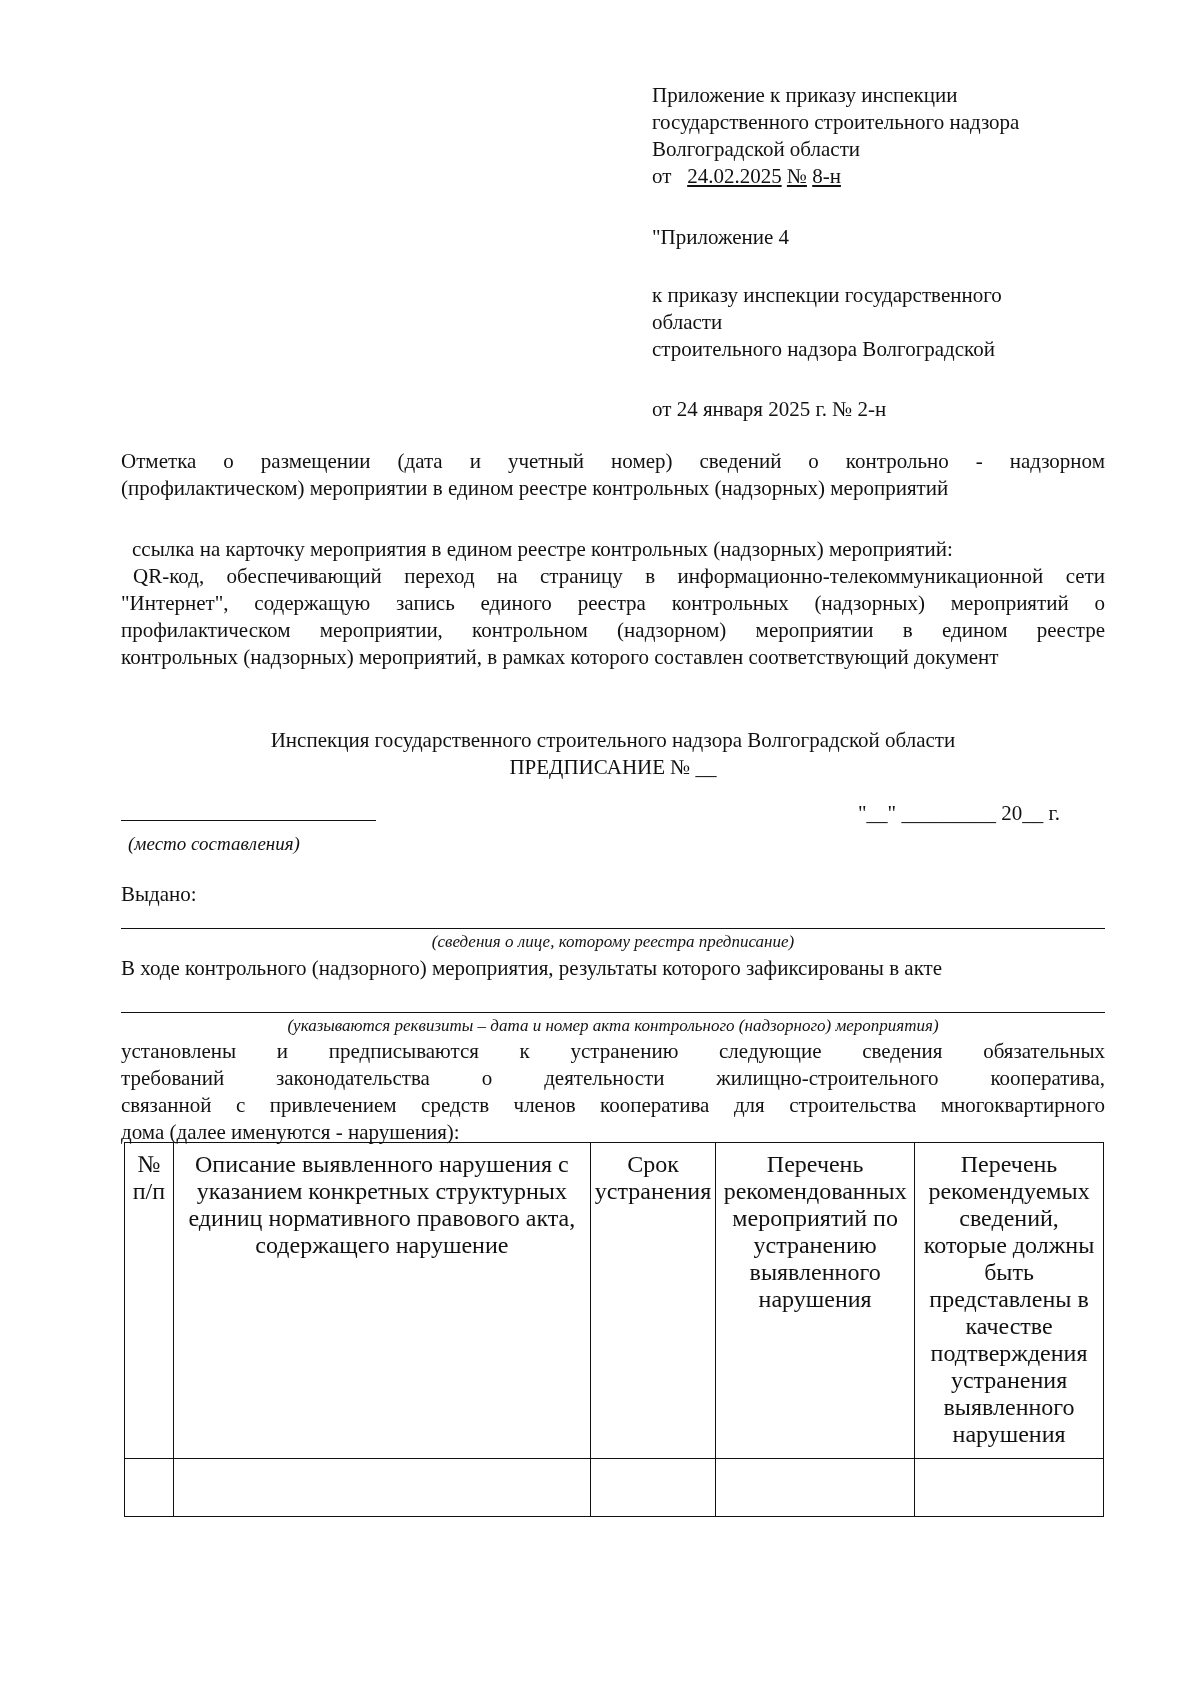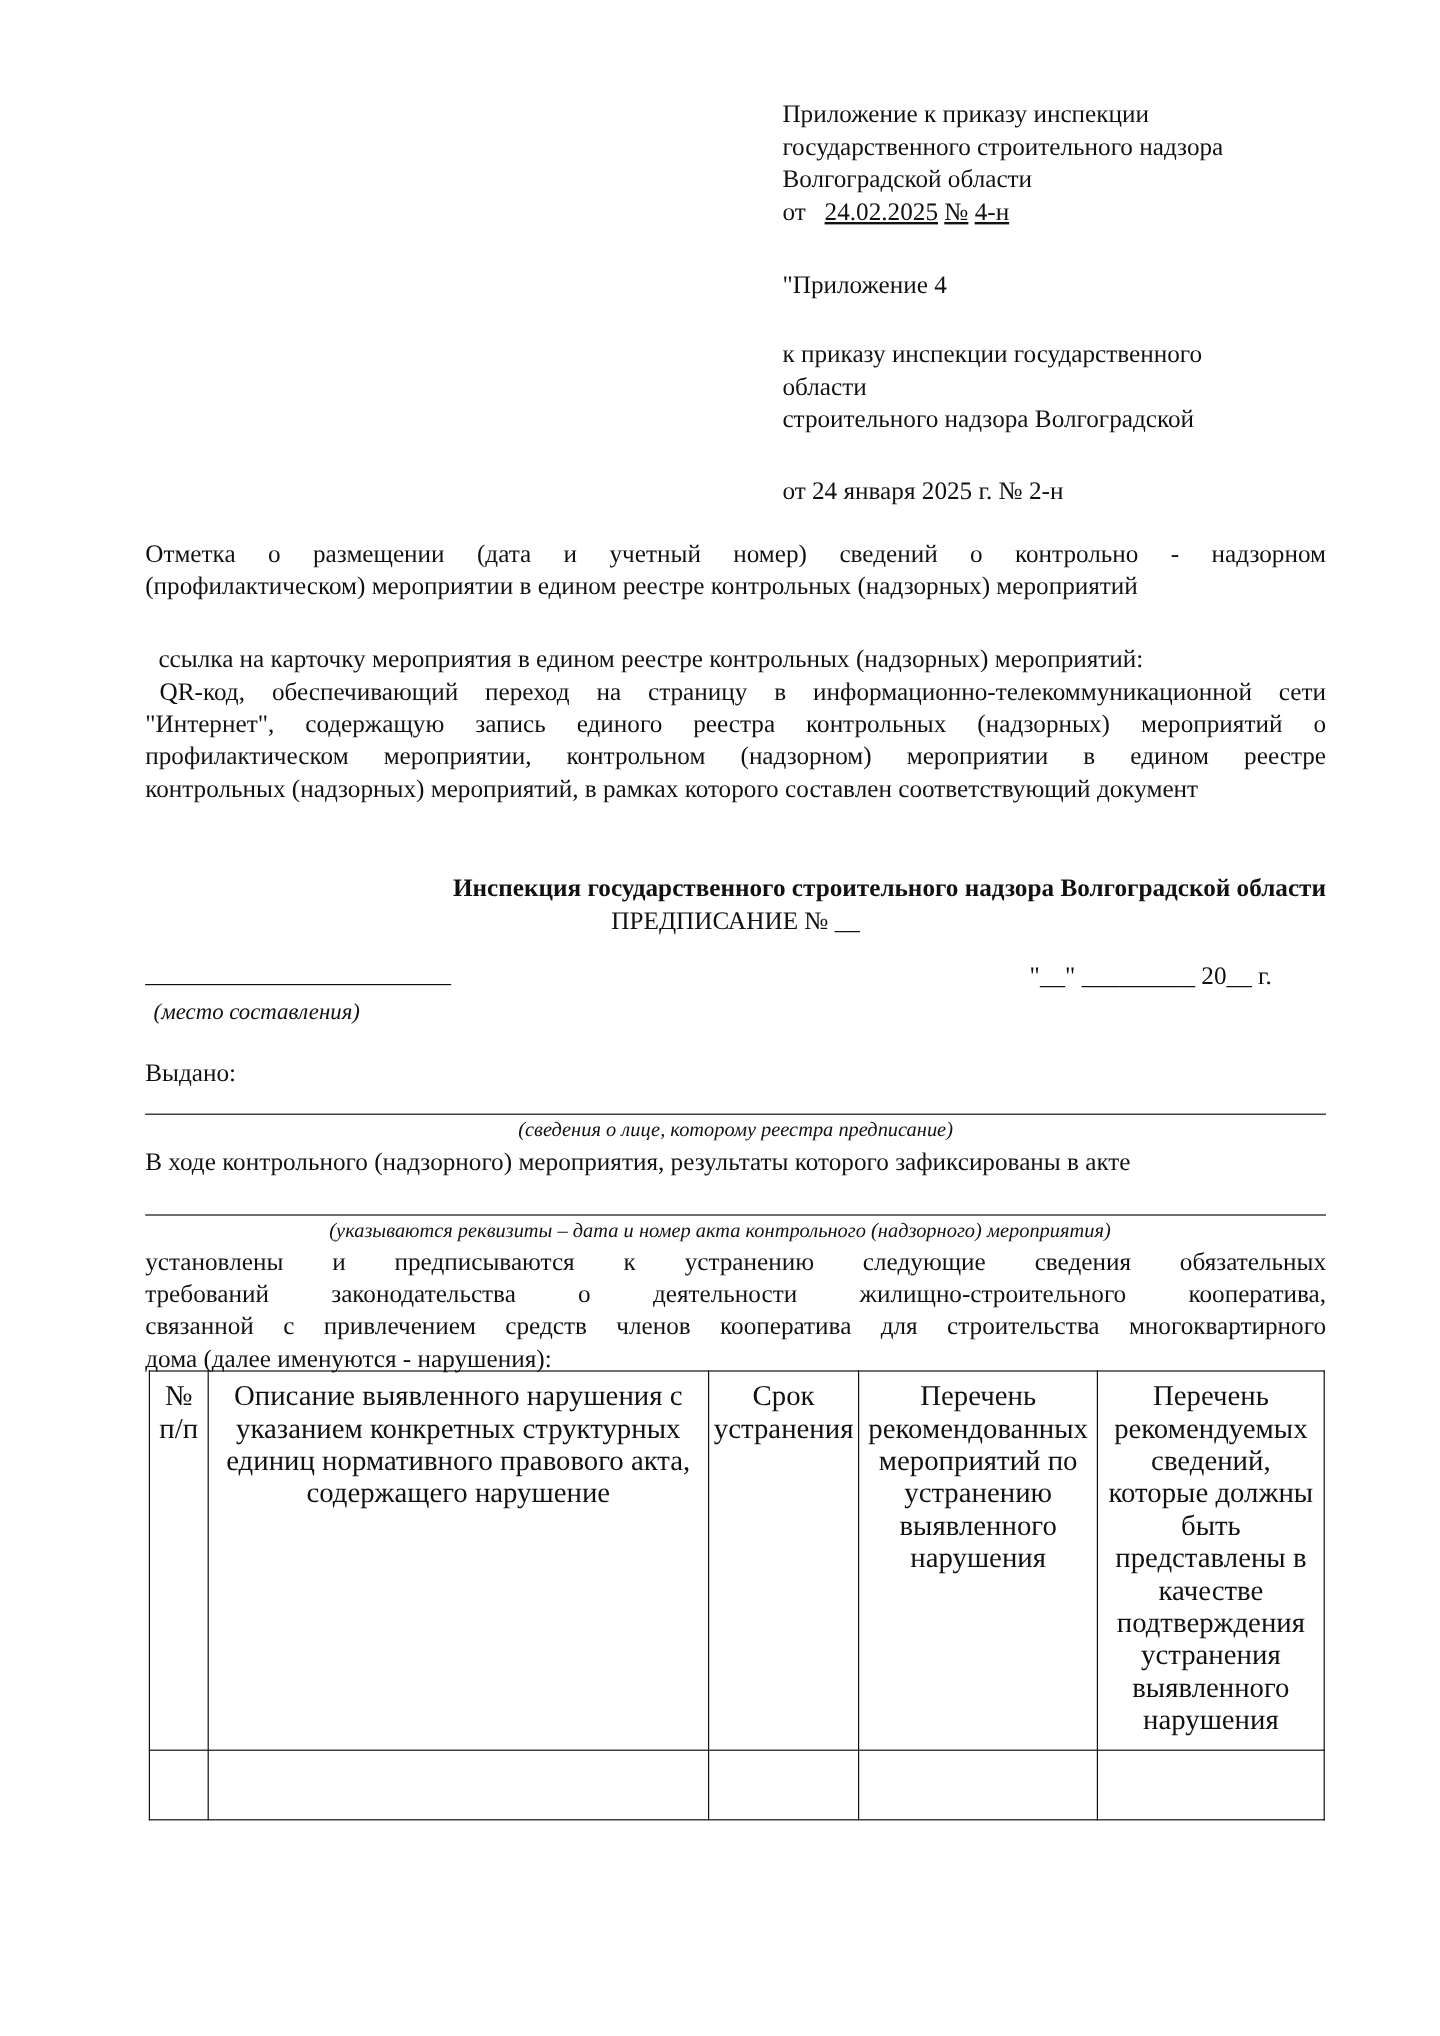--- a/index.html
+++ b/index.html
@@ -2,38 +2,38 @@
 <html><head>
   <meta charset="utf-8">
   <style>
     html, body { margin:0; padding:0; background:#fff; }
     body { width:1200px; height:1697px; position:relative; font-family:"Liberation Serif", serif; color:#111; font-size:21px; overflow:hidden; }
     .abs { position:absolute; }
     .line { line-height:27px; }
     .just { text-align:justify; text-align-last:justify; }
     .center { text-align:center; }
     .it { font-style:italic; font-size:17px; }
-    .bold { font-weight:bold;text-align:right; }
+    .bold { font-weight:normal; }
     .u { text-decoration:underline; }
     .hr { position:absolute; height:0; border-top:1.5px solid #111; }
     table.viol { position:absolute; left:124px; top:1142px; width:980px; border-collapse:collapse; font-size:24px; }
     table.viol td { border:1.5px solid #111; vertical-align:top; text-align:center; line-height:27px; padding:8px 4px; }
   </style>
 </head>
 <body>
 
 <div class="abs line" style="left:652px; top:82px;">
   <div>Приложение к приказу инспекции</div>
   <div>государственного строительного надзора</div>
   <div>Волгоградской области</div>
   <div>
     <span>от</span>&nbsp;&nbsp;
     <span class="u">24.02.2025</span>
     <span class="u">№</span>
-    <span class="u">4-н</span>
+    <span class="u">8-н</span>
   </div>
 </div>
 
 <div class="abs line" style="left:652px; top:224px;">"Приложение 4</div>
 <div class="abs line" style="left:652px; top:282px;">
   <div>к приказу инспекции государственного</div>
   <div>области</div>
   <div>строительного надзора Волгоградской</div>
 </div>
 <div class="abs line" style="left:652px; top:396px;">от 24 января 2025 г. № 2-н</div>
@@ -55,21 +55,21 @@
 
 <div class="hr" style="left:121px; top:820px; width:255px;"></div>
 <div class="abs line" style="left:858px; top:800px;">"__" _________ 20__ г.</div>
 <div class="abs line it" style="left:128px; top:830px; font-size:19px;">(место составления)</div>
 
 <div class="abs line" style="left:121px; top:881px;">Выдано:</div>
 <div class="hr" style="left:121px; top:928px; width:984px;"></div>
 <div class="abs center it" style="left:121px; top:932px; width:984px; line-height:20px;">(сведения о лице, которому реестра предписание)</div>
 <div class="abs line" style="left:121px; top:955px;">В ходе контрольного (надзорного) мероприятия, результаты которого зафиксированы в акте</div>
 <div class="hr" style="left:121px; top:1012px; width:984px;"></div>
-<div class="abs center it" style="left:108px; top:1016px; width:984px; line-height:20px;">(указываются реквизиты – дата и номер акта контрольного (надзорного) мероприятия)</div>
+<div class="abs center it" style="left:121px; top:1016px; width:984px; line-height:20px;">(указываются реквизиты – дата и номер акта контрольного (надзорного) мероприятия)</div>
 
 <div class="abs line" style="left:121px; top:1038px; width:984px;">
   <div class="just">установлены и предписываются к устранению следующие сведения обязательных</div>
   <div class="just">требований законодательства о деятельности жилищно-строительного кооператива,</div>
   <div class="just">связанной с привлечением средств членов кооператива для строительства многоквартирного</div>
   <div>дома (далее именуются - нарушения):</div>
 </div>
 
 <table class="viol">
   <tbody>

